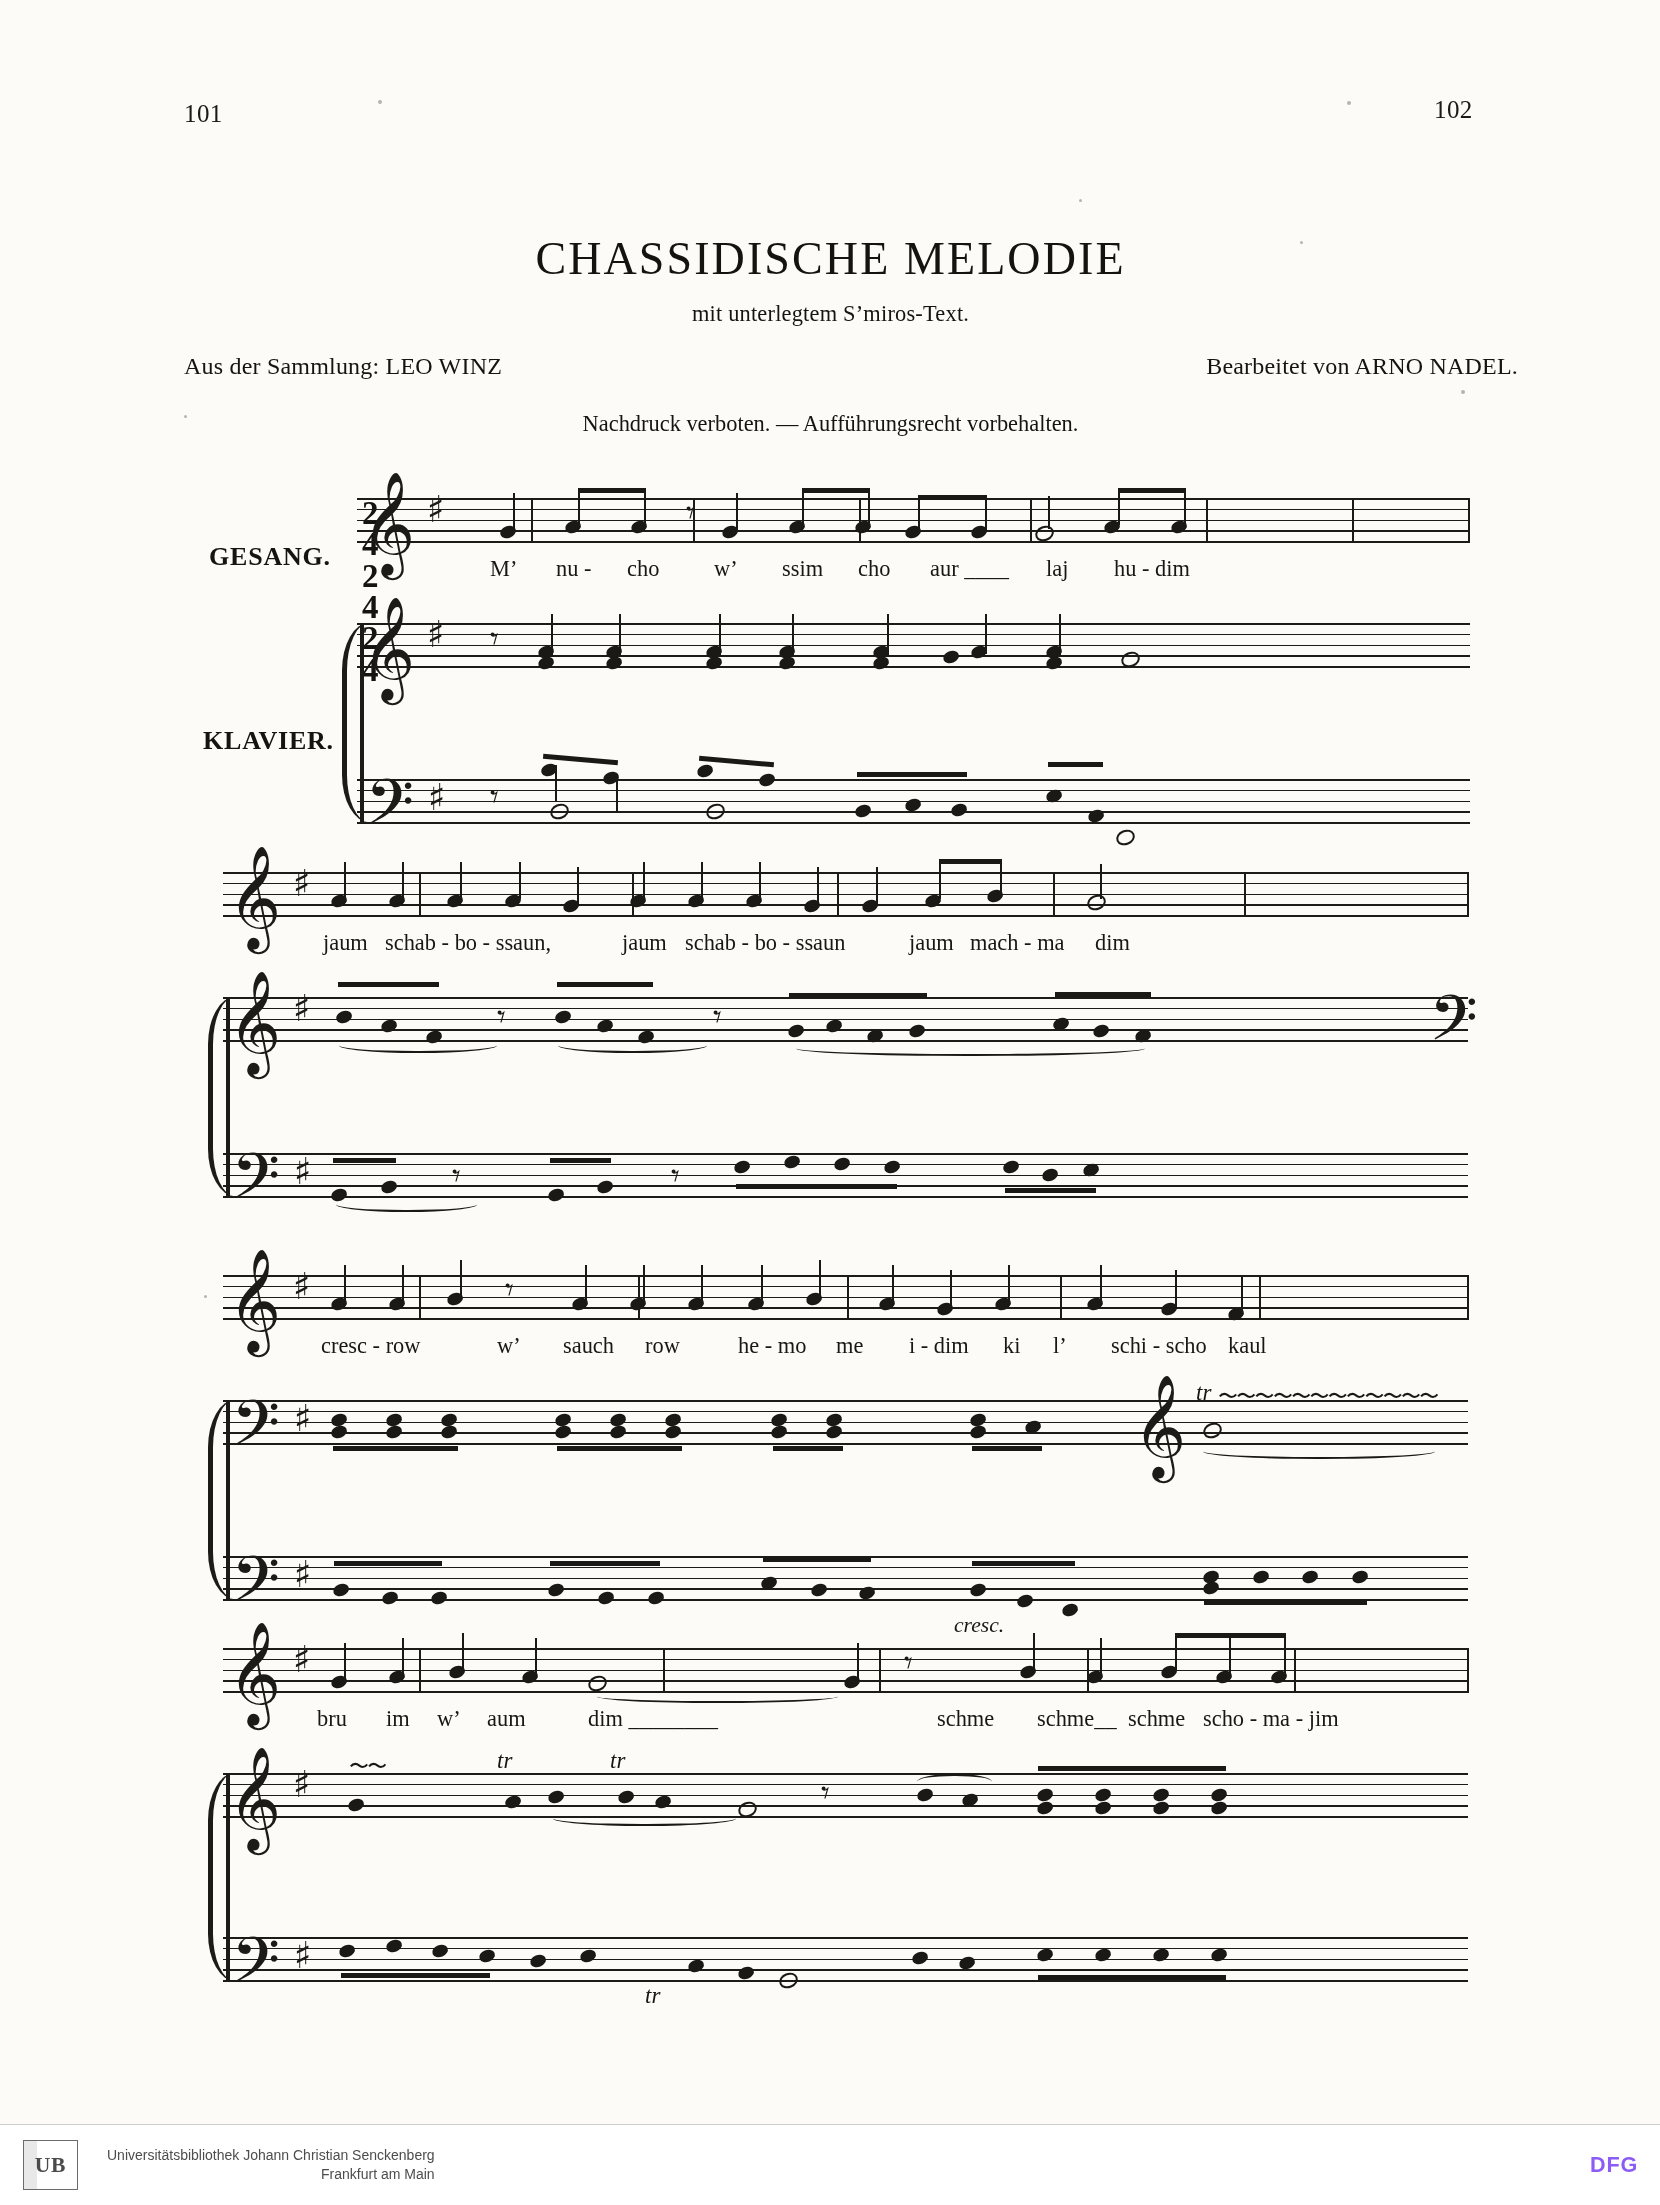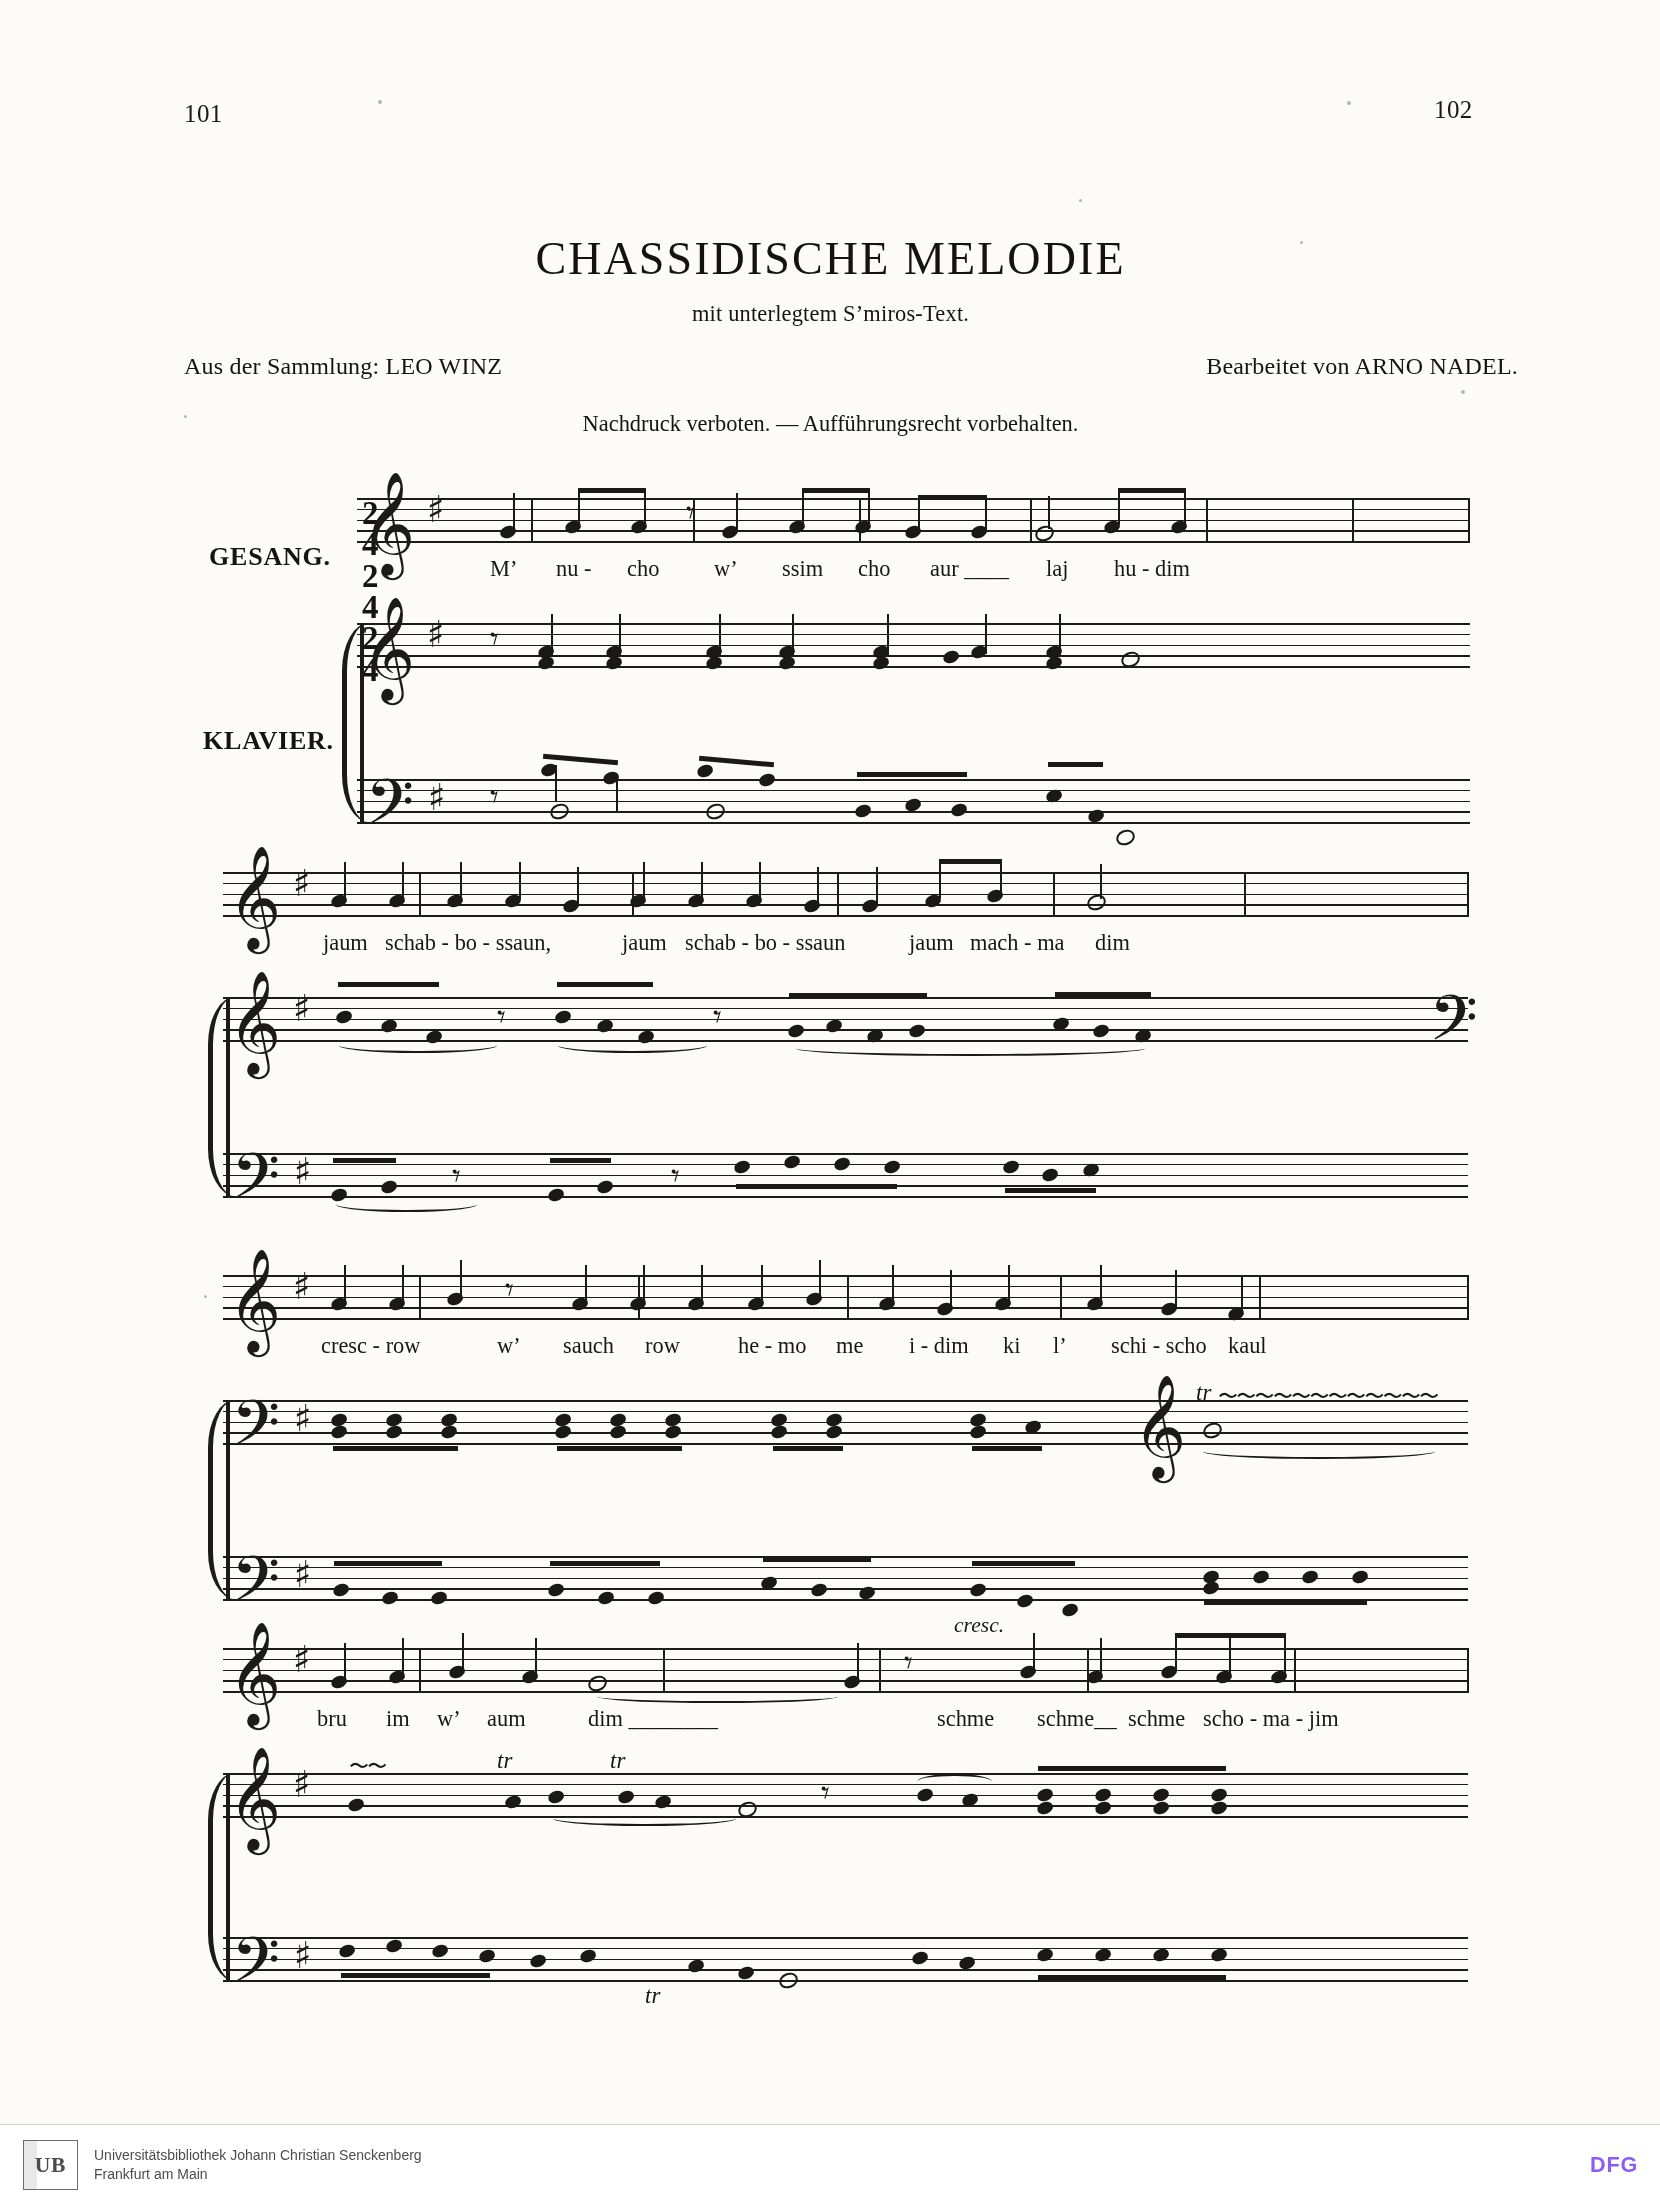--- a/index.html
+++ b/index.html
@@ -219,21 +219,22 @@
     inset: 0;
     display: flex;
     align-items: center;
     justify-content: space-between;
     padding: 0 23px;
     box-sizing: border-box;
   }
   .ub-logo {
     display: flex;
     align-items: center;
-    gap: 16px;
+    gap: 29px;
+    text-align: right;
   }
   .ub-mark {
     width: 53px; height: 48px;
     border: 1.7px solid #6b6b6b;
     display: flex;
     align-items: center;
     justify-content: center;
     font-family: "Liberation Serif", serif;
     font-weight: 700;
     font-size: 21.6px;

